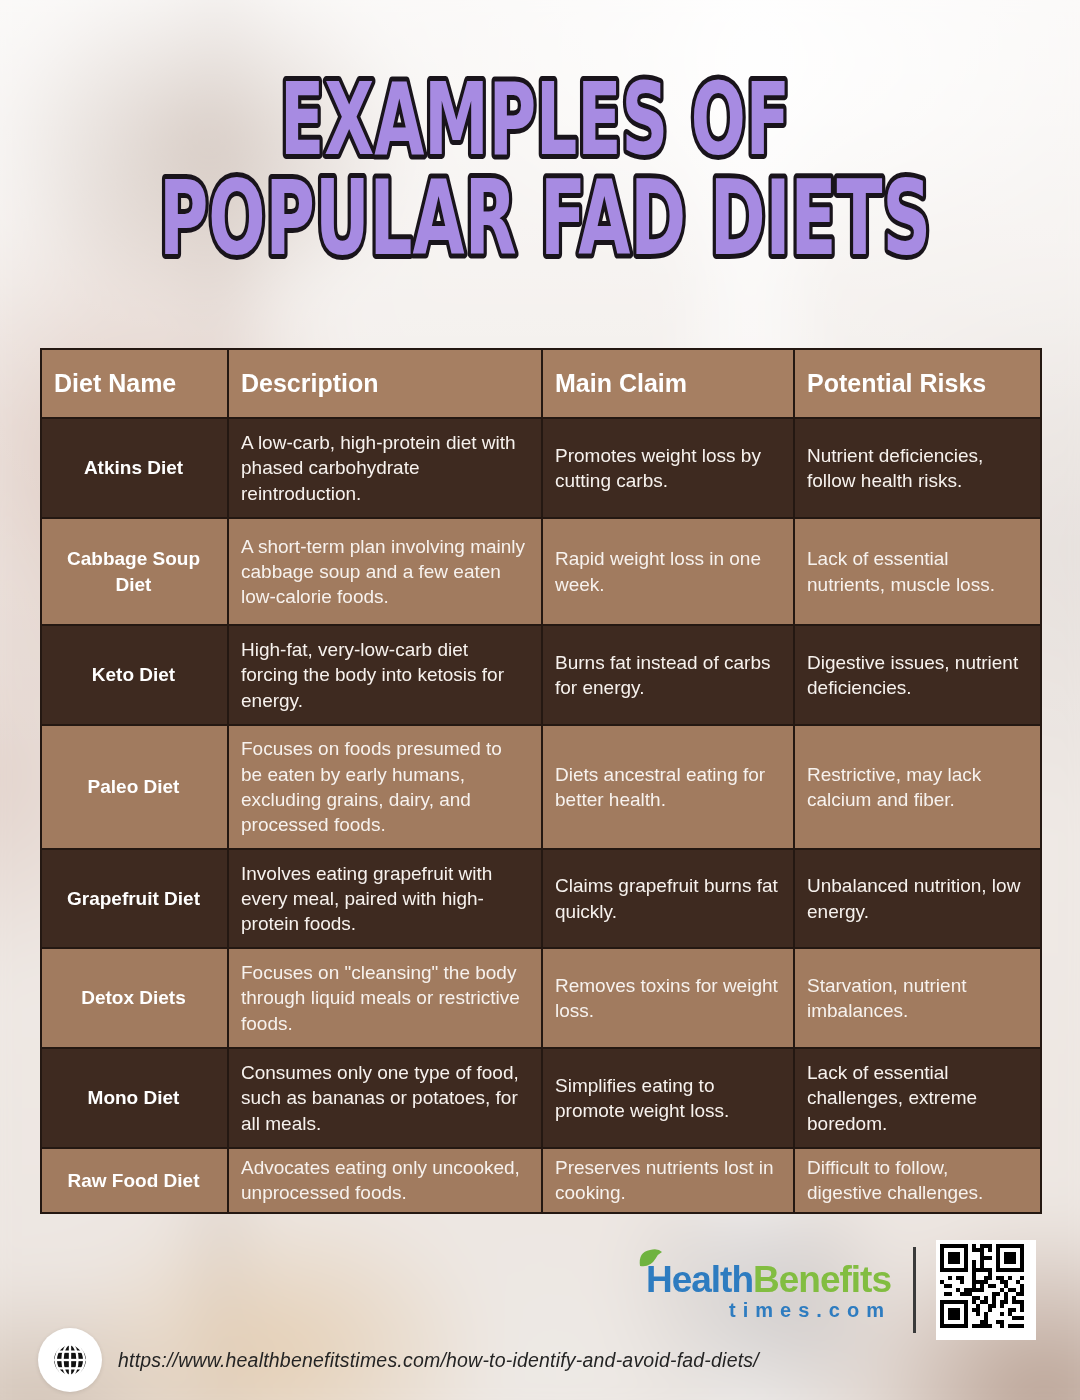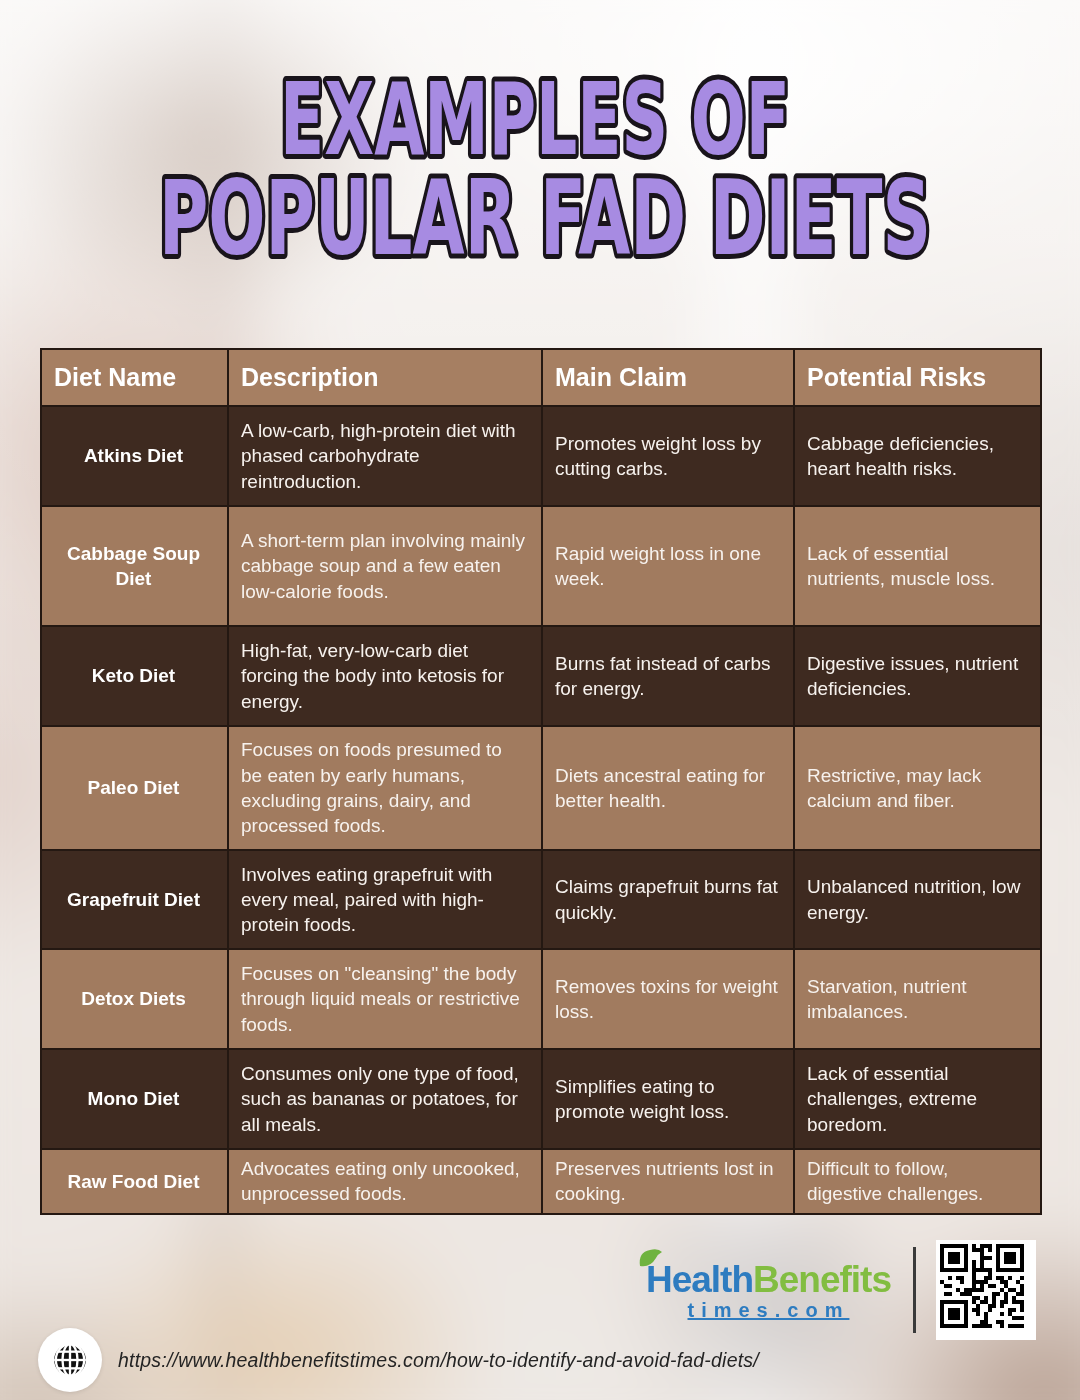--- a/index.html
+++ b/index.html
@@ -59,27 +59,27 @@
   }
   .diet-table td{font-size:19px;line-height:1.33;font-weight:400;color:#f7f2ee;}
   .diet-table td.name{font-weight:bold;color:#fff;text-align:center;}
   tr.dark td{background:var(--row_dark_bg,#3e2a20);}
   tr.light td{background:var(--row_light_bg,#a17b5f);}
   
   .footer{
     position:absolute;top:1240px;right:44px;
     display:flex;align-items:center;gap:20px;
   }
-  .brand{position:relative;text-align:center;padding-right:2px;}
+  .brand{position:relative;text-align:right;padding-right:2px;}
   .brand-main{font-size:37px;font-weight:bold;letter-spacing:-1px;white-space:nowrap;}
   .brand-main .blue{color:var(--brand_blue,#2e7cc0);}
   .brand-main .green{color:var(--brand_green,#82bd41);}
   .brand-sub{
     font-size:20px;font-weight:bold;color:var(--brand_blue,#2e7cc0);
-    letter-spacing:7px;margin-top:-2px;text-decoration:underline;
+    letter-spacing:7px;margin-top:-2px;
   }
   .leaf{position:absolute;left:-8px;top:-11px;}
   .divider{width:3px;height:86px;background:#3a3a3a;}
   .qr-box{width:92px;height:92px;background:#fff;padding:4px;}
   
   .url-bar{
     position:absolute;left:38px;top:1328px;
     display:flex;align-items:center;gap:16px;font-style:italic;
   }
   .globe-circle{
@@ -101,33 +101,33 @@
 </svg>
 
 <table class="diet-table">
   <colgroup>
     <col style="width:187px">
       <col style="width:314px">
       <col style="width:252px">
       <col style="width:247px">
   </colgroup>
   <tbody>
-      <tr style="height:57px">
+      <tr style="height:69px">
     <th>Diet Name</th>
     <th>Description</th>
     <th>Main Claim</th>
     <th>Potential Risks</th>
   </tr>
   <tr class="dark" style="height:100px">
     <td class="name">Atkins Diet</td>
     <td>A low-carb, high-protein diet with phased carbohydrate reintroduction.</td>
     <td>Promotes weight loss by cutting carbs.</td>
-    <td>Cabbage deficiencies, heart health risks.</td>
-  </tr>
-  <tr class="light" style="height:120px">
+    <td>Nutrient deficiencies, follow health risks.</td>
+  </tr>
+  <tr class="light" style="height:107px">
     <td class="name">Cabbage Soup Diet</td>
     <td>A short-term plan involving mainly cabbage soup and a few eaten low-calorie foods.</td>
     <td>Rapid weight loss in one week.</td>
     <td>Lack of essential nutrients, muscle loss.</td>
   </tr>
   <tr class="dark" style="height:100px">
     <td class="name">Keto Diet</td>
     <td>High-fat, very-low-carb diet forcing the body into ketosis for energy.</td>
     <td>Burns fat instead of carbs for energy.</td>
     <td>Digestive issues, nutrient deficiencies.</td>

